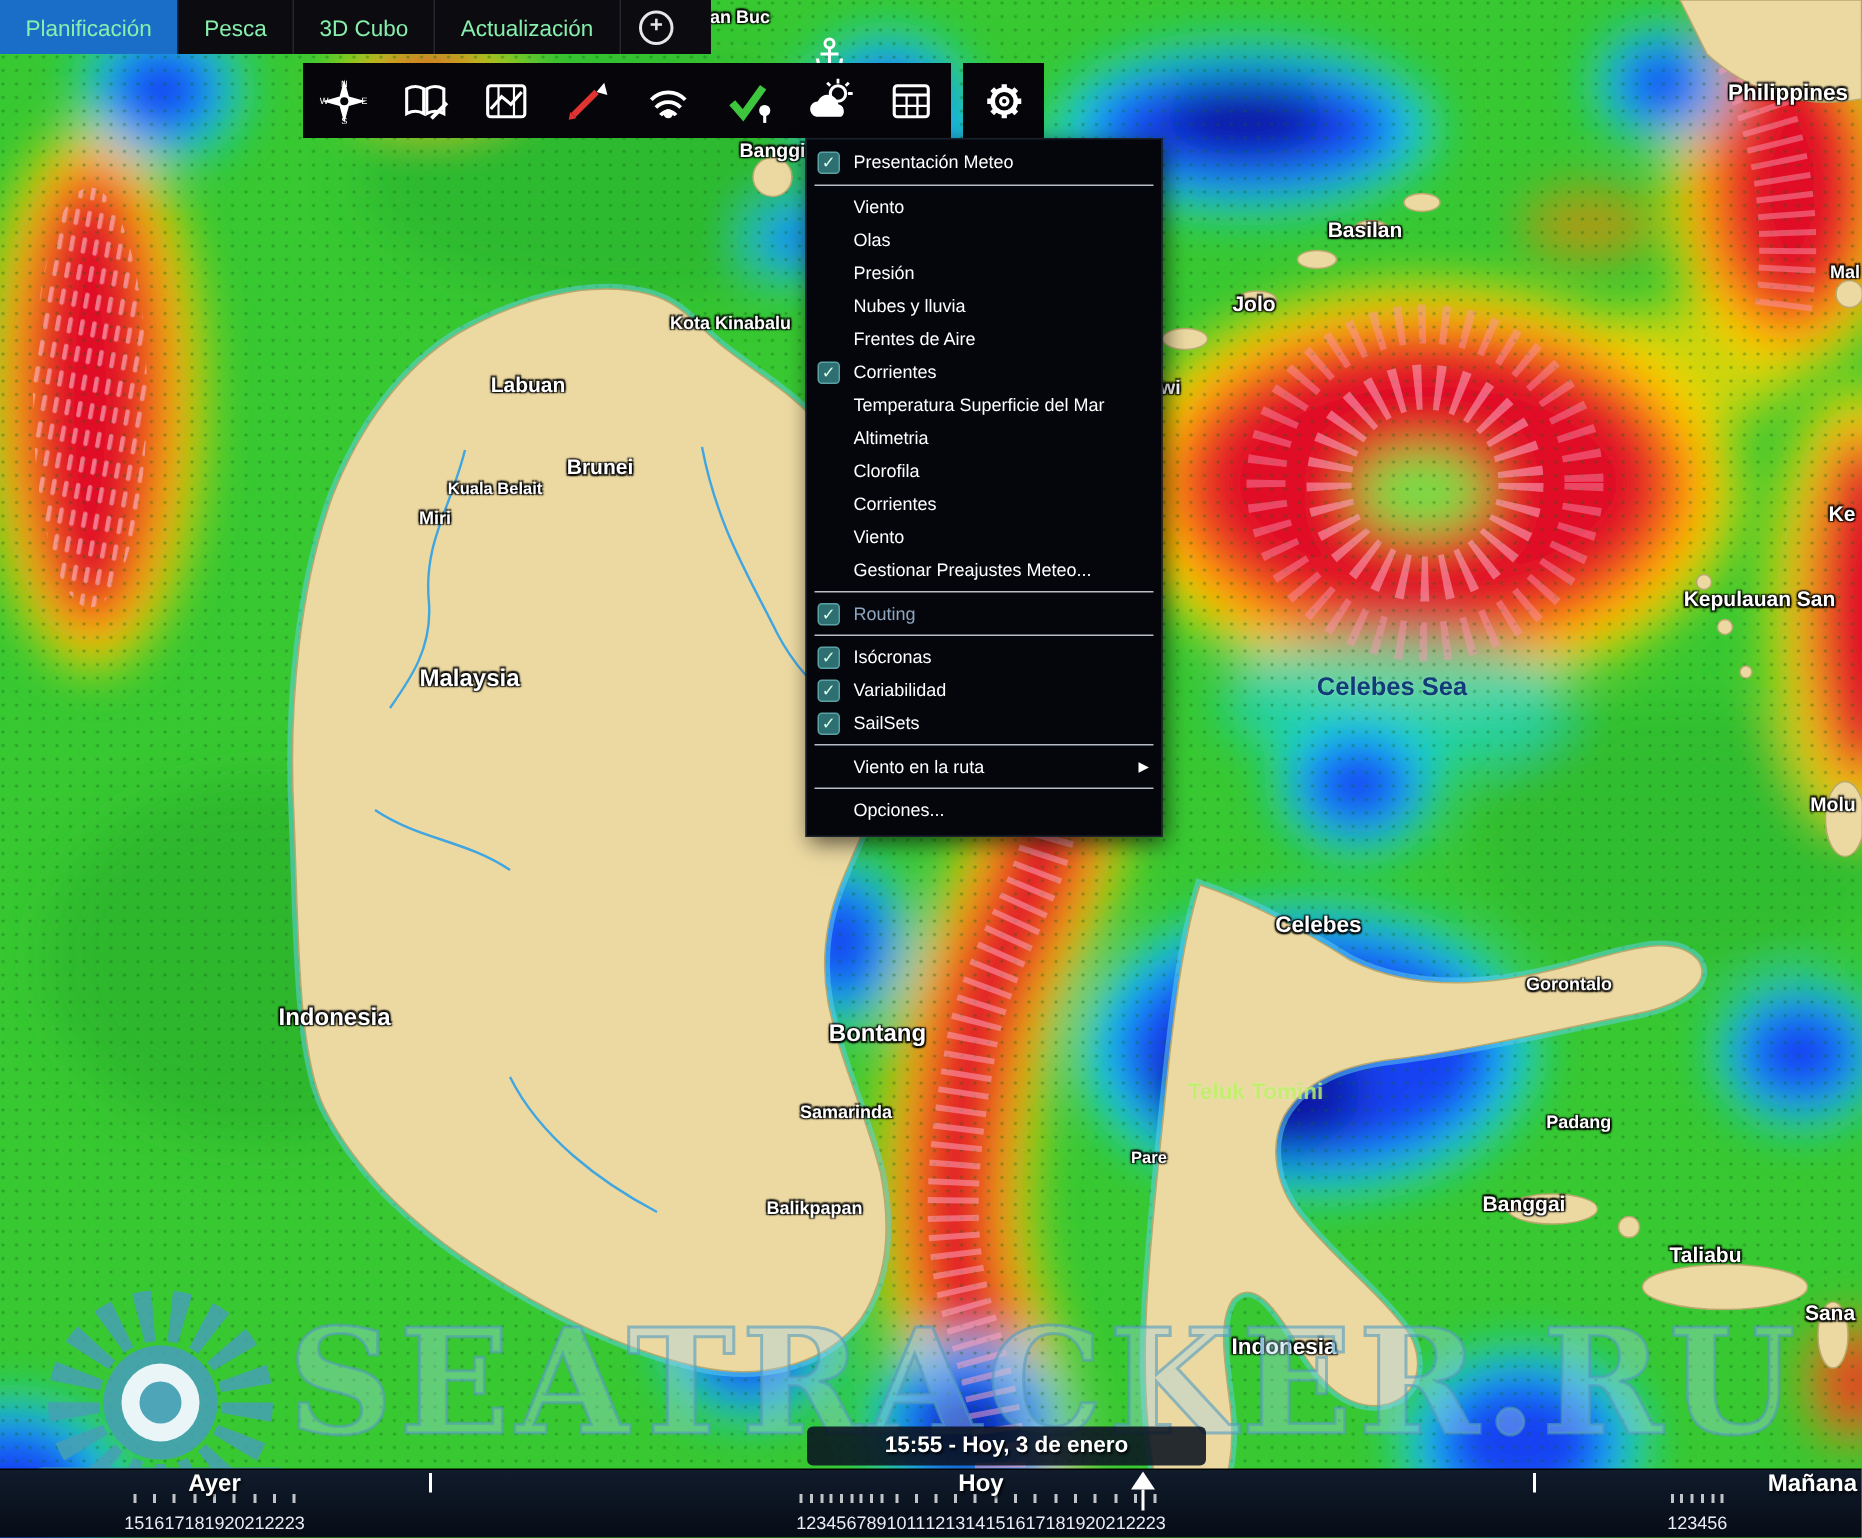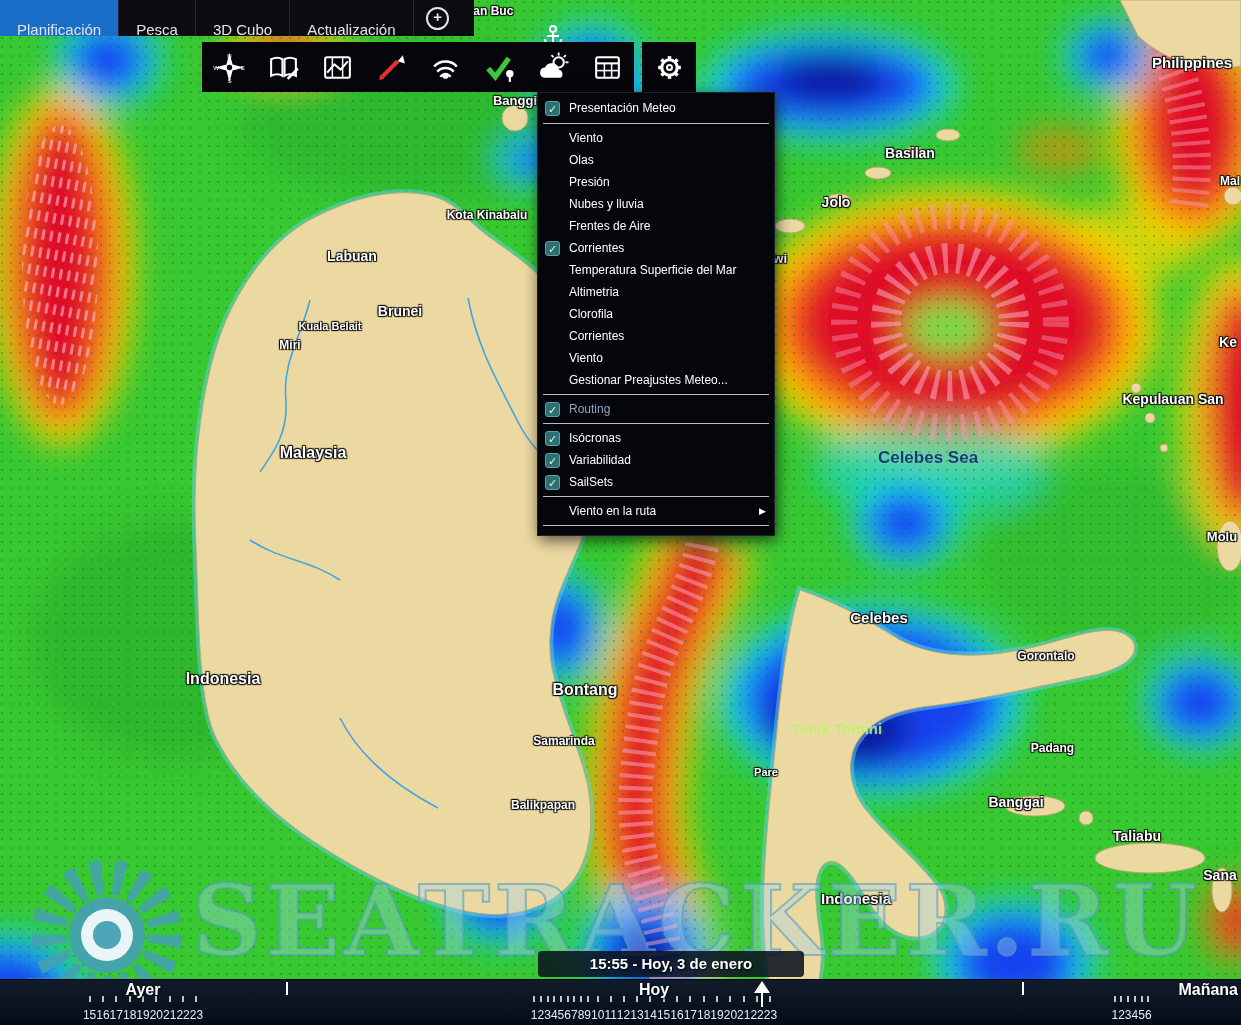--- a/index.html
+++ b/index.html
@@ -21,21 +21,21 @@
   #watermark{position:absolute;left:192px;top:864px;z-index:12;white-space:nowrap;
     font-family:"DejaVu Serif",serif;font-weight:bold;font-size:97px;letter-spacing:4px;
     color:rgba(165,212,232,.38);-webkit-text-stroke:2px rgba(85,155,190,.6);
     pointer-events:none;}
   #wm-logo{position:absolute;left:12px;top:850px;z-index:12;pointer-events:none;}
 
   
   #tabbar{position:absolute;left:0;top:0;width:474px;height:36px;background:#0b0b10;
     display:flex;align-items:stretch;z-index:30;}
   #tabs{display:flex;}
-  .tab{padding:12px 17px;line-height:36px;color:#e5e5e5;font-size:15px;cursor:pointer;
+  .tab{padding:2px 17px;line-height:36px;color:#86efac;font-size:15px;cursor:pointer;
     background:#0b0b10;border-right:1px solid #26262e;}
   .tab.active{background:#1b6ec8;}
   .newtab{width:48px;display:flex;align-items:center;justify-content:center;cursor:pointer;}
   .plus{display:block;width:19px;height:19px;border:2px solid #e6e6e6;border-radius:50%;
     color:#e6e6e6;font-size:15px;line-height:16px;text-align:center;font-weight:bold;}
 
   
   #toolbar{position:absolute;left:202px;top:42px;height:50px;display:flex;z-index:25;}
   .tool{width:54px;height:50px;background:#06060a;display:flex;align-items:center;
     justify-content:center;cursor:pointer;}
@@ -432,20 +432,24 @@
         <span class="cb">✓</span>
         <span class="lbl">SailSets</span>
       </div>
       <div class="sep"></div>
       <div class="mi">
         <span class="cb empty"></span>
         <span class="lbl">Viento en la ruta</span>
         <span class="arr">▶</span>
       </div>
       <div class="sep"></div>
+      <div class="mi">
+        <span class="cb empty"></span>
+        <span class="lbl">Opciones...</span>
+      </div>
     </div>
 
   <div id="timedisplay">15:55 - Hoy, 3 de enero</div>
 
   <div id="timeline">
       <div class="seg seg0">
         <div class="daylabel">Ayer</div>
         <div class="hour">15</div>
         <div class="hour">16</div>
         <div class="hour">17</div>

